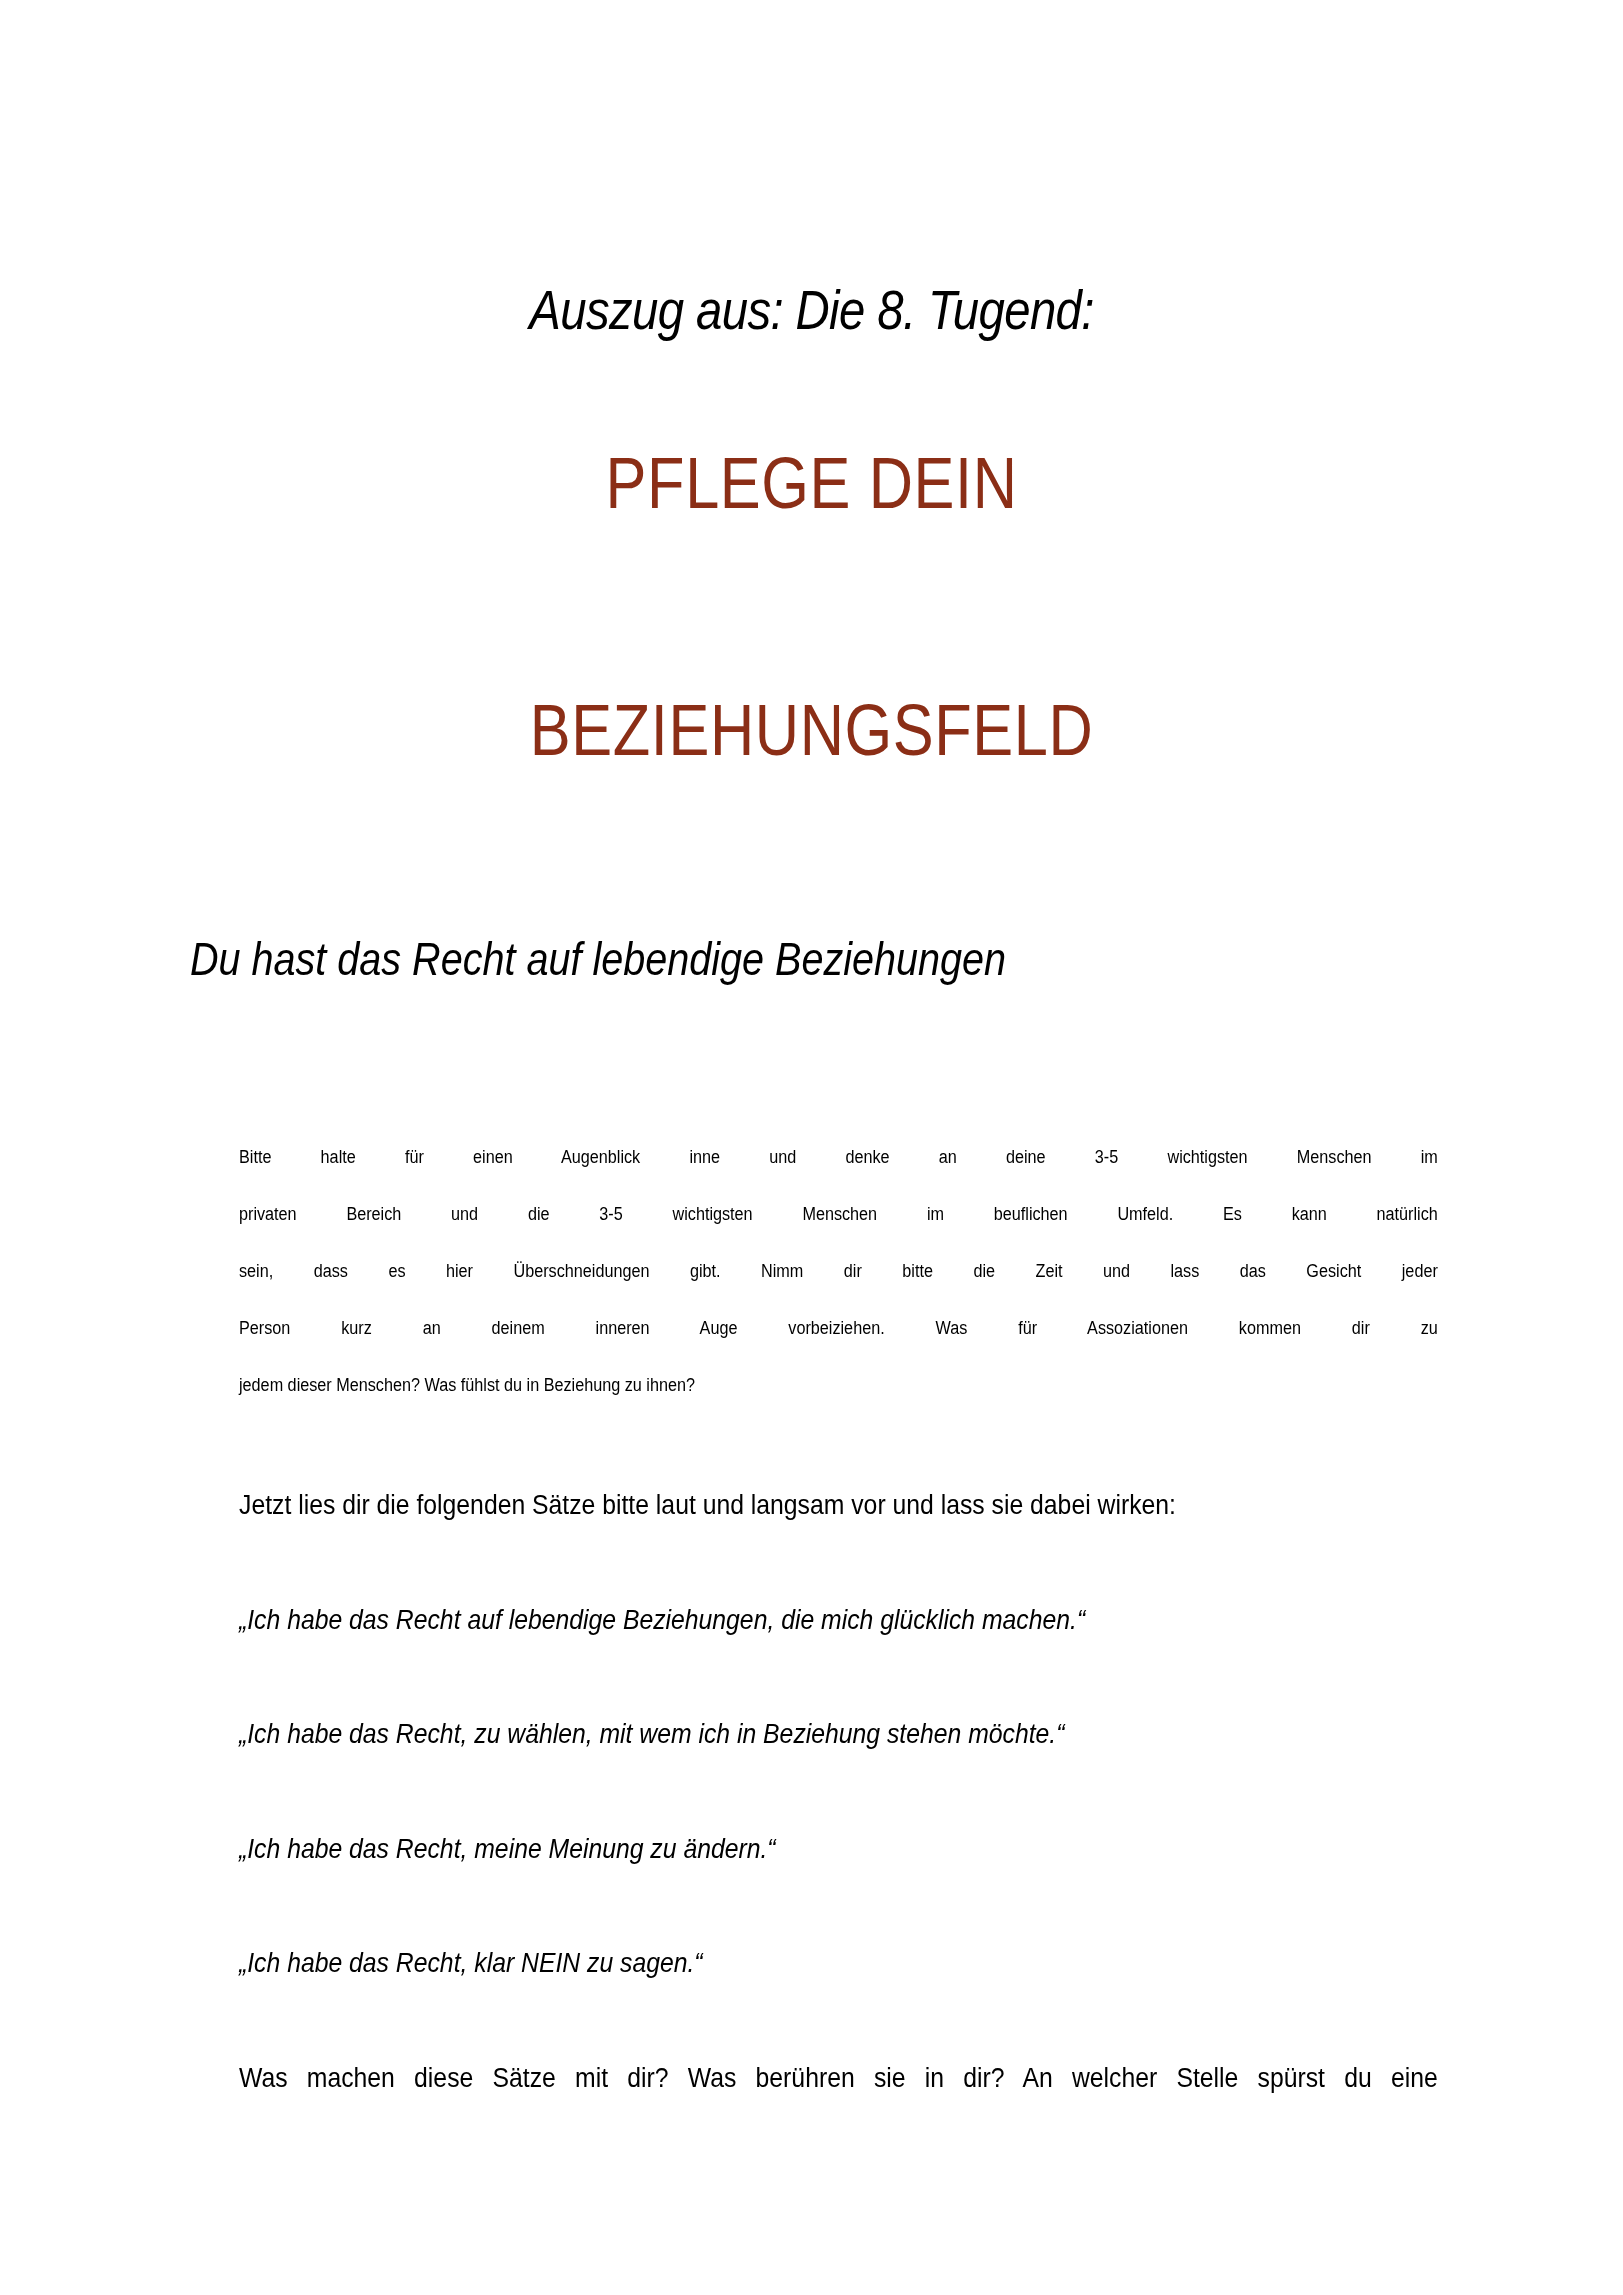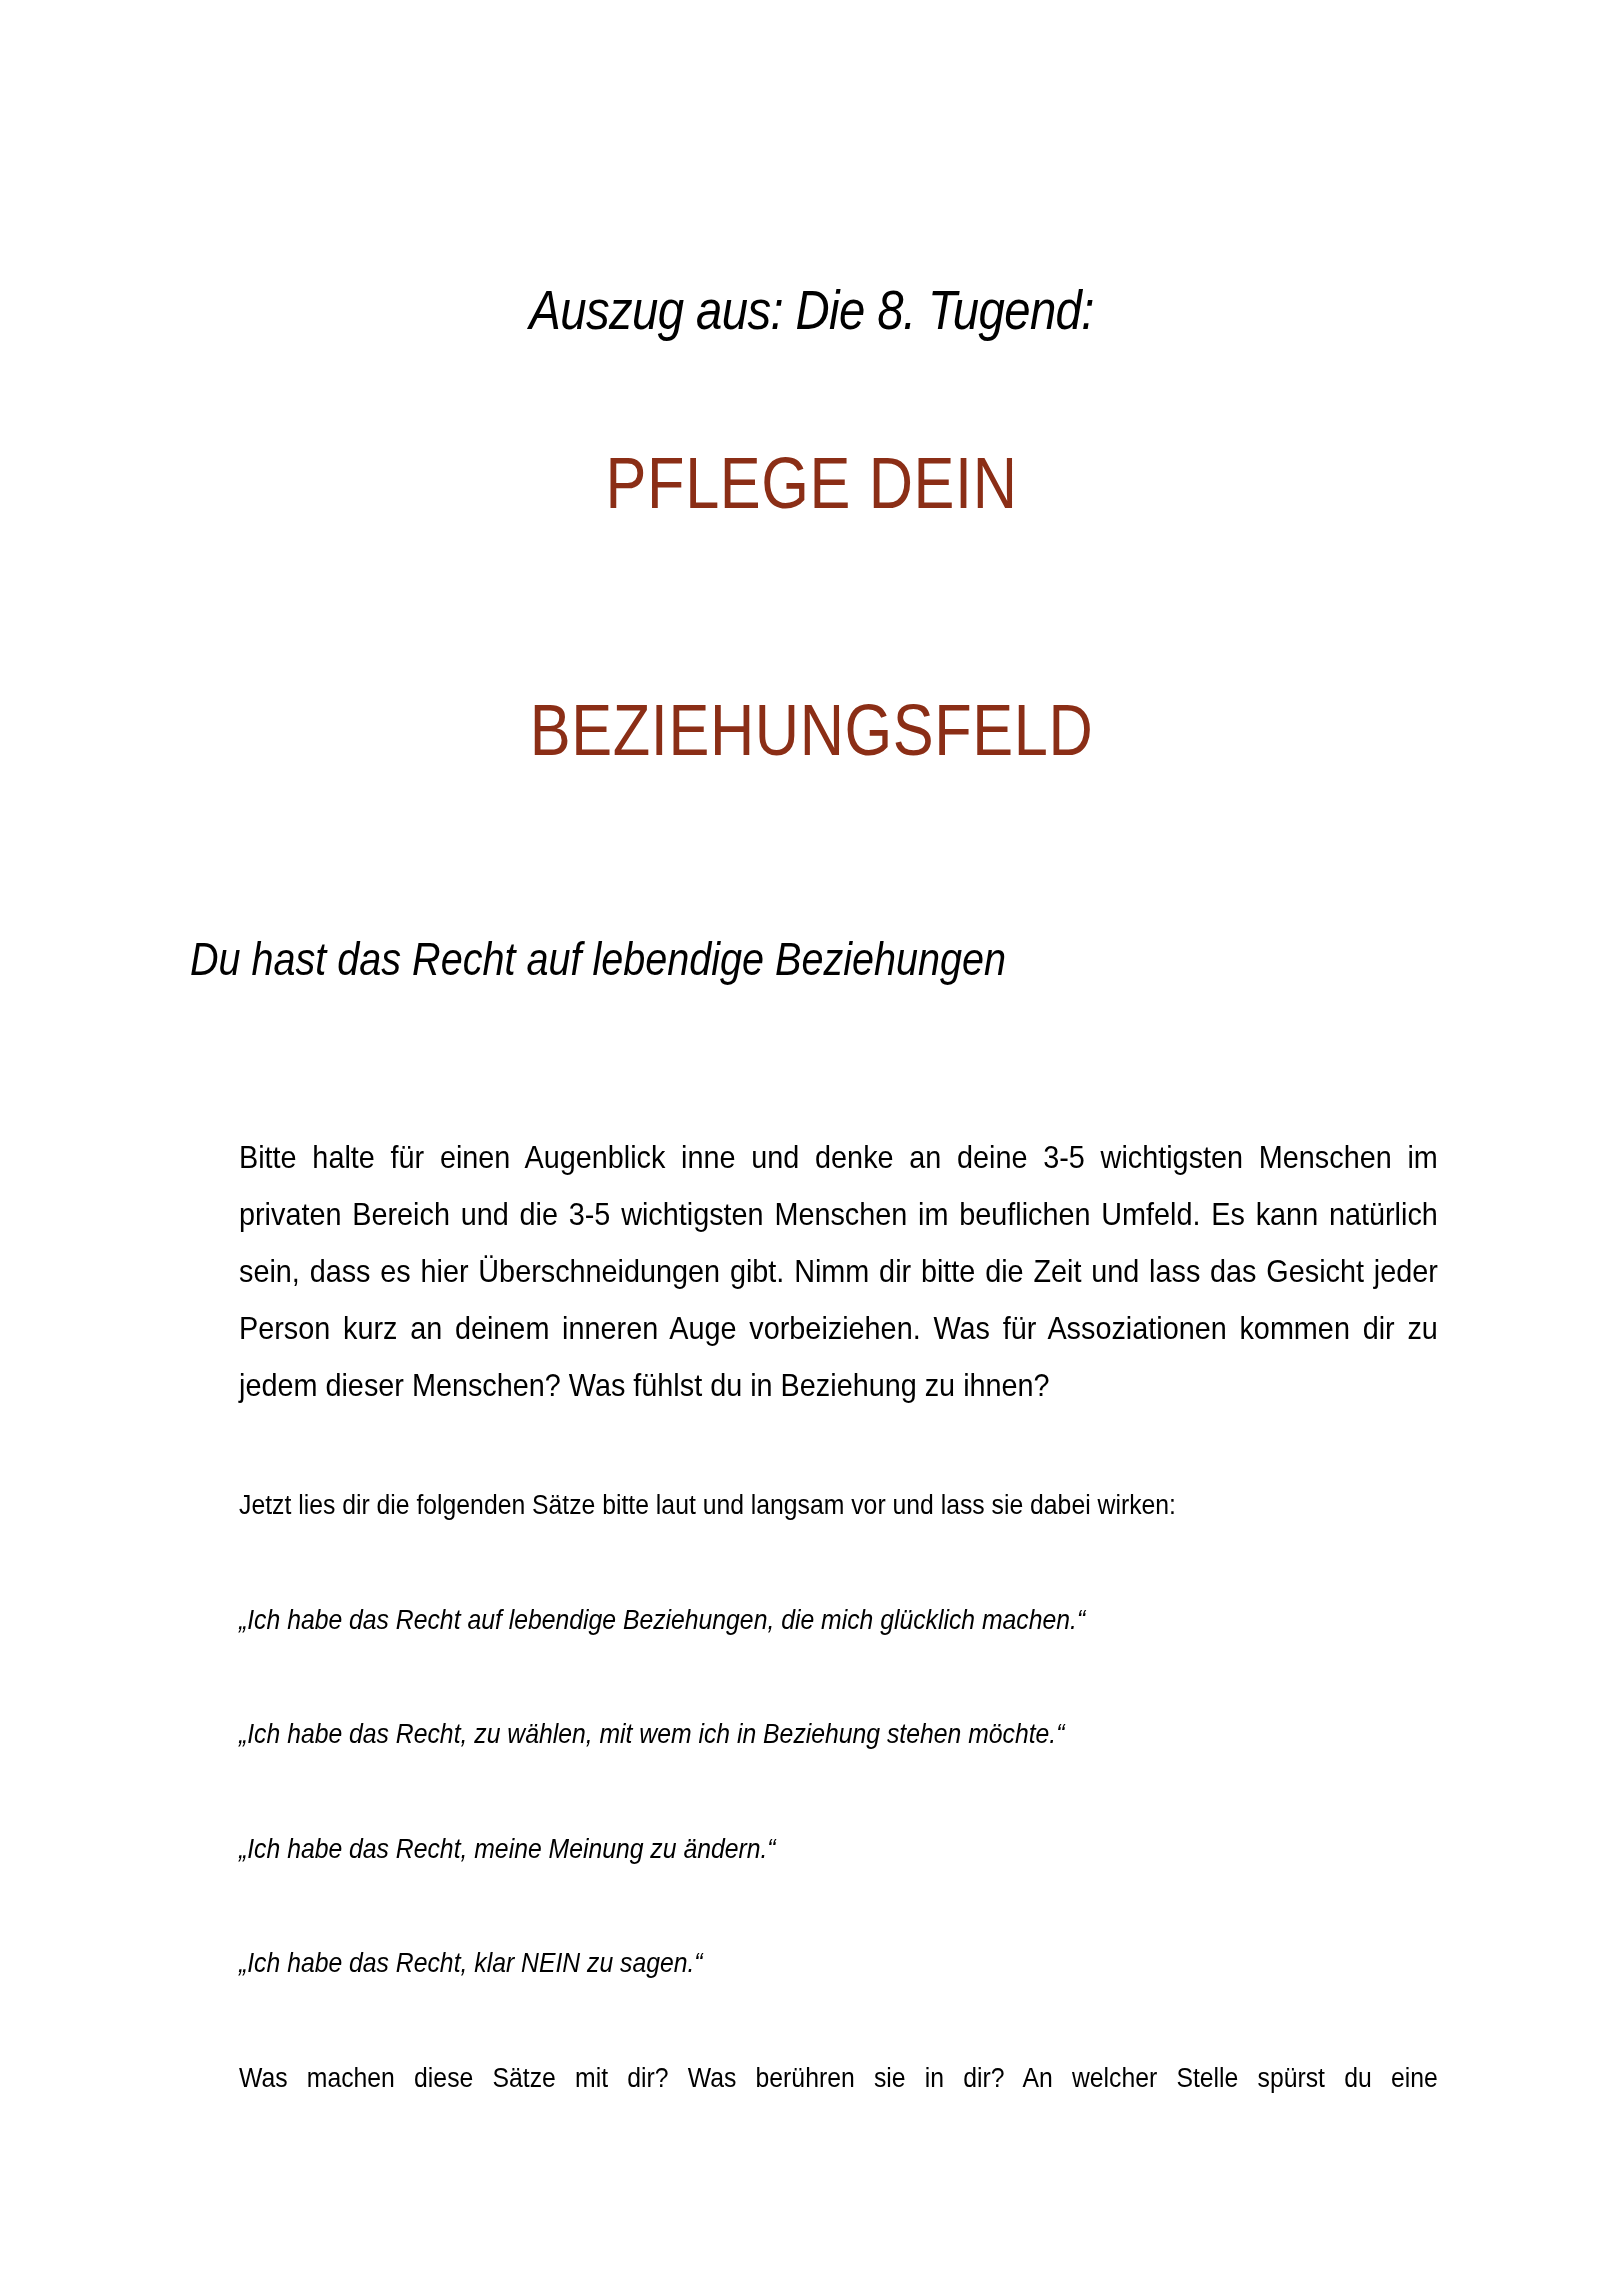--- a/index.html
+++ b/index.html
@@ -53,21 +53,21 @@
       font-size: 46px;
       line-height: 63px;
       white-space: nowrap;
       transform: scaleX(0.86);
       transform-origin: 0 0;
     }
     .body-text {
       position: absolute;
       left: 239px;
       width: 1199px;
-      font-size: 32px;
+      font-size: 18px;
       line-height: 57px;
     }
     .para1 {
       top: 1129px;
       text-align: justify;
       text-align-last: left;
     }
     .para1 .line {
       display: block;
       text-align: justify;

